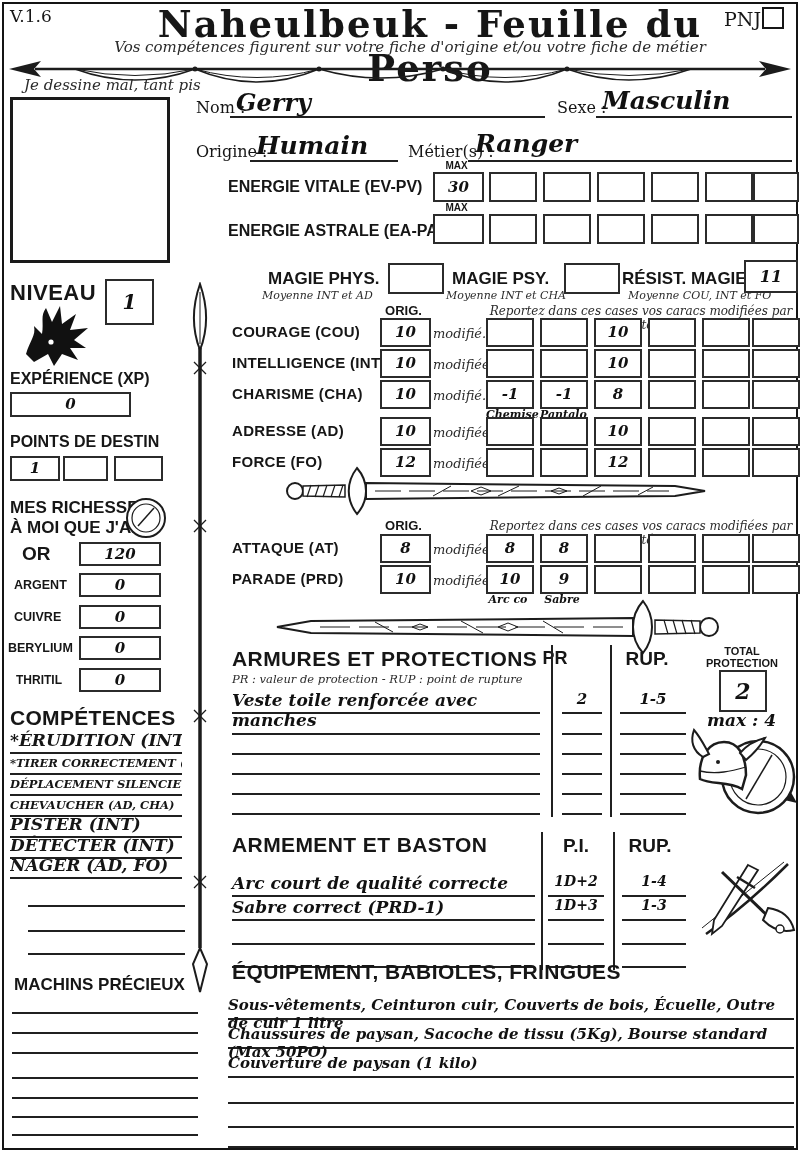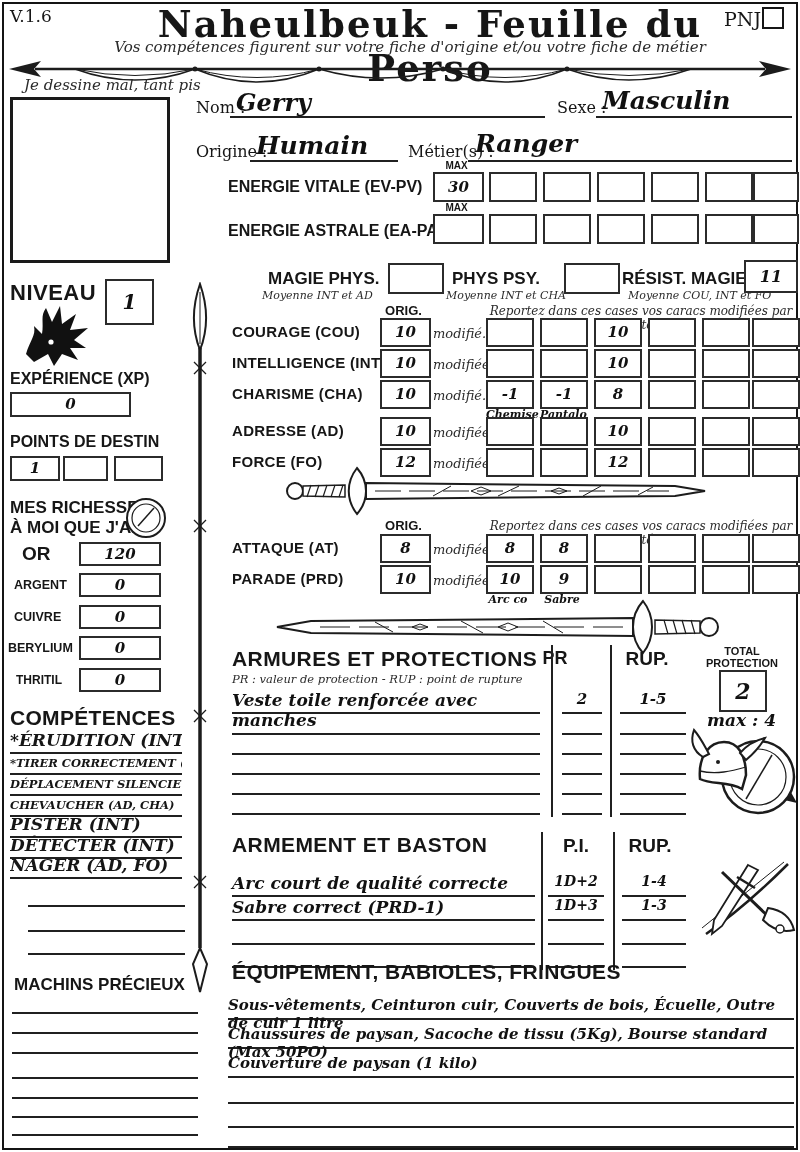--- a/index.html
+++ b/index.html
@@ -105,21 +105,21 @@
     <div class="box e2"></div>
     <div class="box e3"></div>
     <div class="box e4"></div>
     <div class="box e5"></div>
   </div>
 
   <div class="abs lbl" style="left:268px;top:269px;font-size:17px;">MAGIE PHYS.</div>
   <div class="box" style="left:388px;top:263px;width:52px;height:27px;line-height:27px;"></div>
   <div class="abs note" style="left:262px;top:289px;font-size:11px;text-align:center;">Moyenne INT et AD</div>
 
-  <div class="abs lbl" style="left:452px;top:269px;font-size:17px;">PHYS PSY.</div>
+  <div class="abs lbl" style="left:452px;top:269px;font-size:17px;">MAGIE PSY.</div>
   <div class="box" style="left:564px;top:263px;width:52px;height:27px;line-height:27px;"></div>
   <div class="abs note" style="left:446px;top:289px;font-size:11px;">Moyenne INT et CHA</div>
 
   <div class="abs lbl" style="left:622px;top:269px;font-size:17px;">RÉSIST. MAGIE</div>
   <div class="box" style="left:744px;top:260px;width:50px;height:29px;line-height:29px;font-size:16px;">11</div>
   <div class="abs note" style="left:628px;top:289px;font-size:11px;">Moyenne COU, INT et FO</div>
 
   <div class="abs lbl ctr" style="left:380px;top:303px;width:47px;font-size:13px;">ORIG.</div>
   <div class="abs note ctr" style="left:486px;top:304px;width:310px;font-size:12px;">Reportez dans ces cases vos caracs modifiées par le matériel</div>
 

